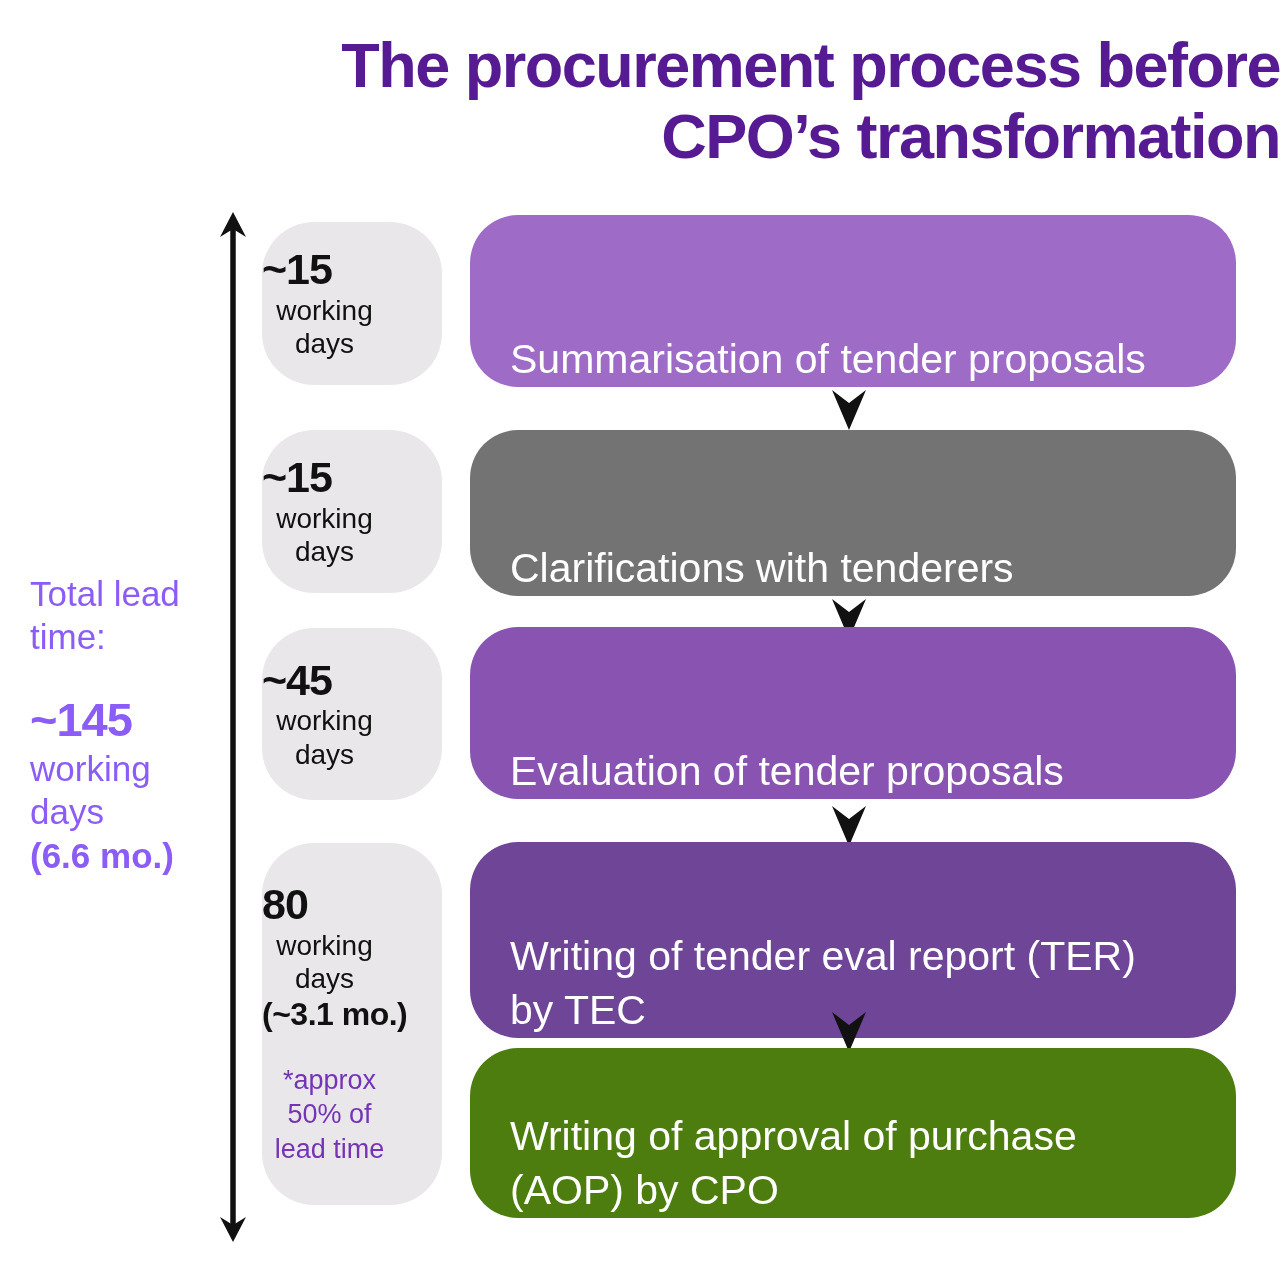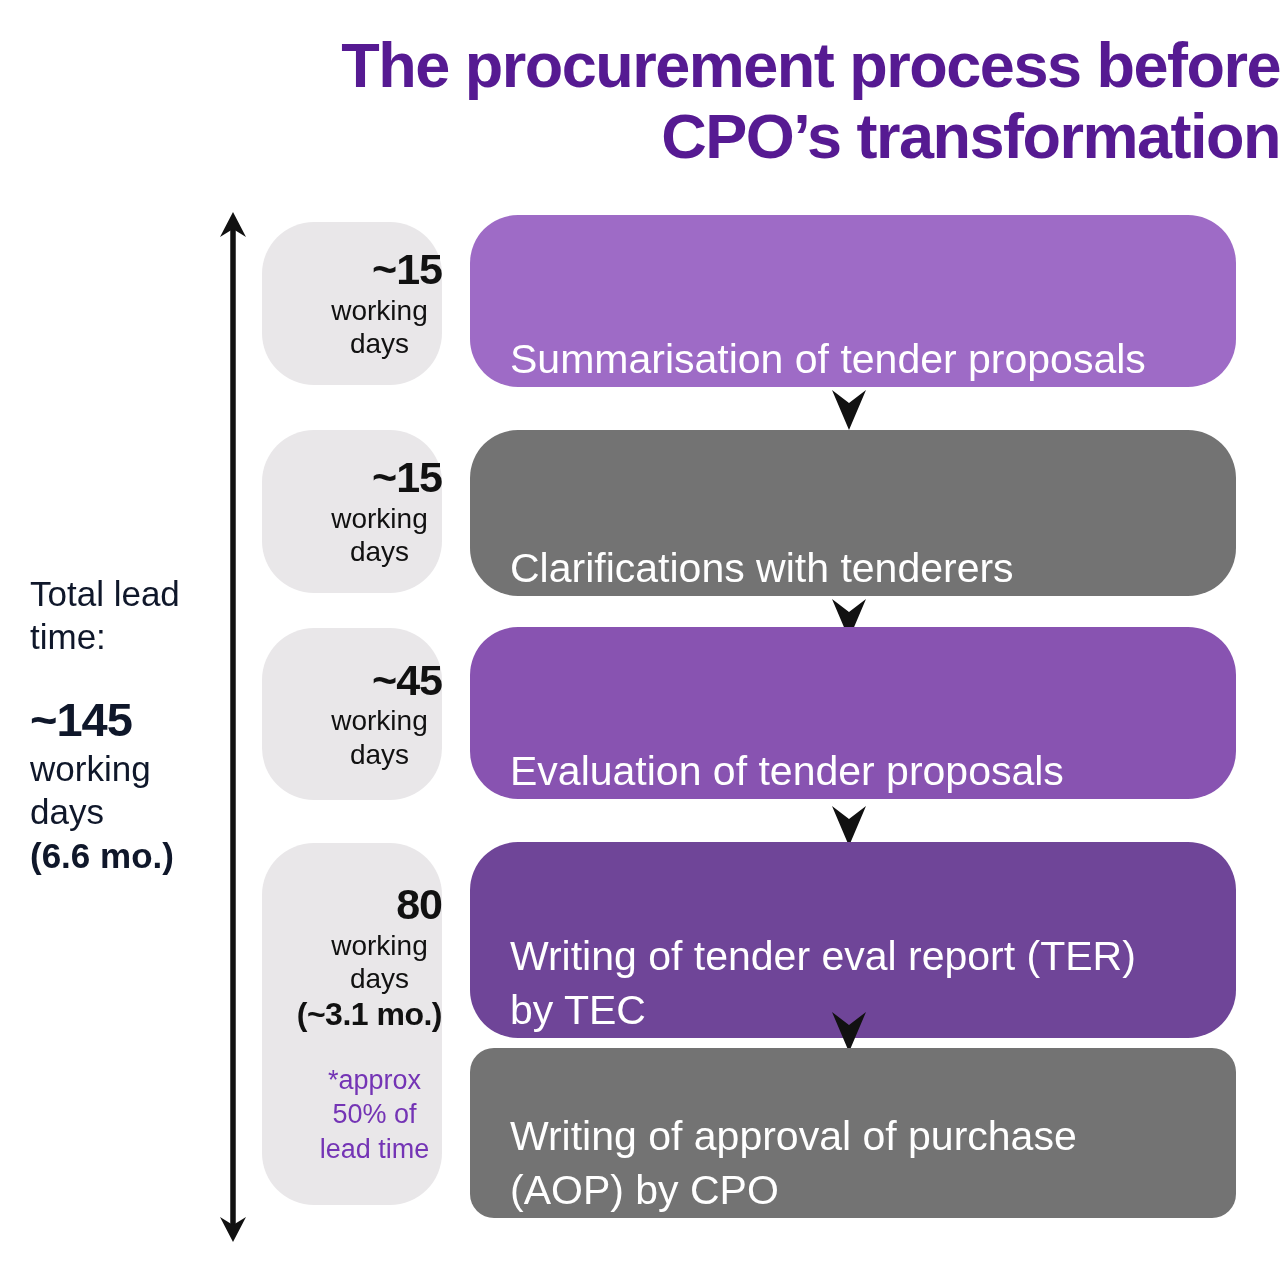--- a/index.html
+++ b/index.html
@@ -22,21 +22,21 @@
     font-weight: 800;
     letter-spacing: -1.5px;
     color: #561a92;
     white-space: pre-line;
   }
   .lead-arrow { position: absolute; left: 211px; top: 210px; }
   .total-block {
     position: absolute;
     left: 30px; top: 572px;
     width: 180px;
-    color: #0f172a;
+    color: #8b5cf6;
     font-size: 35px;
     line-height: 1.24;
   }
   .total-label { width: 175px; }
   .total-value {
     margin-top: 34px;
     font-size: 47px;
     font-weight: 800;
     letter-spacing: -1px;
     line-height: 1.15;
@@ -44,21 +44,21 @@
   .total-unit { width: 150px; }
   .total-months { font-weight: 800; }
   .dur-box {
     position: absolute;
     left: 262px;
     width: 180px;
     background: #e9e7e9;
     border-radius: 52px;
     display: flex;
     flex-direction: column;
-    align-items: flex-end;
+    align-items: flex-start;
     justify-content: center;
     text-align: center;
     color: #111111;
   }
   .dur-value { font-size: 43px; font-weight: 800; letter-spacing: -1px; line-height: 1.1; }
   .dur-unit { font-size: 28px; line-height: 1.2; width: 125px; }
   .dur-months { font-size: 32px; font-weight: 700; letter-spacing: -0.5px; margin-top: 0; }
   .dur-note { font-size: 27px; line-height: 1.28; width: 135px; color: #7434b5; margin-top: 30px; }
   .dur-1 { top: 222px; height: 163px; }
   .dur-2 { top: 430px; height: 163px; }
@@ -155,17 +155,17 @@
   </svg>
 
   <div class="step-box step-4" style="background-color: rgb(111, 69, 152);">
     <span>Writing of tender eval report (TER) by TEC</span>
   </div>
 
   <svg class="chevron chev-4" viewBox="0 0 34 40">
     <polygon points="0,0 17,13 34,0 17,40" fill="#111111"></polygon>
   </svg>
 
-  <div class="step-box step-5" style="background-color: #737373; border-radius: 24px;">
+  <div class="step-box step-5" style="background-color: #4d7c0f;">
     <span>Writing of approval of purchase (AOP) by CPO</span>
   </div>
 
 </div>
 
 </body></html>

